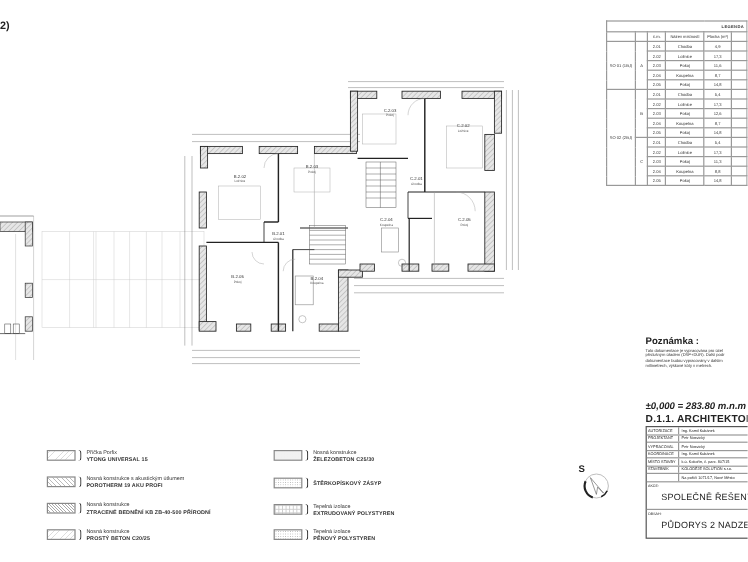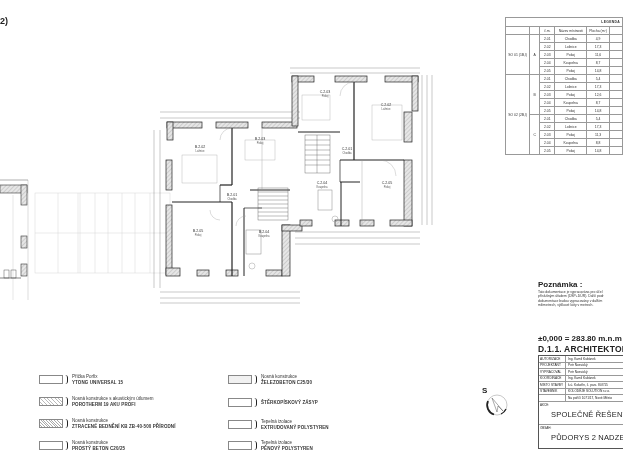--- a/index.html
+++ b/index.html
@@ -15,21 +15,21 @@
   .room-table .c-sect { width: 27px; }
   .room-table .c-part { width: 11px; }
   .room-table .c-num { width: 16px; }
   .room-table .c-name { width: 35px; }
   .room-table .c-area { width: 25px; }
   .room-table .c-extra { width: 15px; }
   
   .notes { left: 538px; top: 280px; width: 90px; }
   .notes-title { font-size: 8px; font-weight: bold; }
   .notes-text { font-size: 3.4px; line-height: 4.4px; color: #333; margin-top: 1px; }
-  .elev { left: 538px; top: 334px; font-size: 8px; font-weight: bold; white-space: nowrap; }
+  .elev { left: 538px; top: 334px; font-size: 8px; font-weight: bold; white-space: nowrap; font-style: italic; }
   .section-code { left: 538px; top: 344px; font-size: 8.5px; font-weight: bold; white-space: nowrap; letter-spacing: 0.2px; }
   
   .title-block { left: 538px; top: 355px; width: 100px; border: 1px solid #555; }
   .tb-row { display: flex; height: 6.5px; border-bottom: 0.5px solid #999; font-size: 3.2px; align-items: center; }
   .tb-row .k { width: 27px; border-right: 0.5px solid #999; height: 100%; padding-left: 1px; display: flex; align-items: center; }
   .tb-row .v { padding-left: 2px; white-space: nowrap; }
   .tb-big { border-bottom: 0.5px solid #999; height: 23px; position: relative; }
   .tb-big .k { position: absolute; left: 1px; top: 1px; font-size: 3px; }
   .tb-big .v { position: absolute; left: 12px; top: 8px; font-size: 7.5px; white-space: nowrap; letter-spacing: 0.2px; }
   

